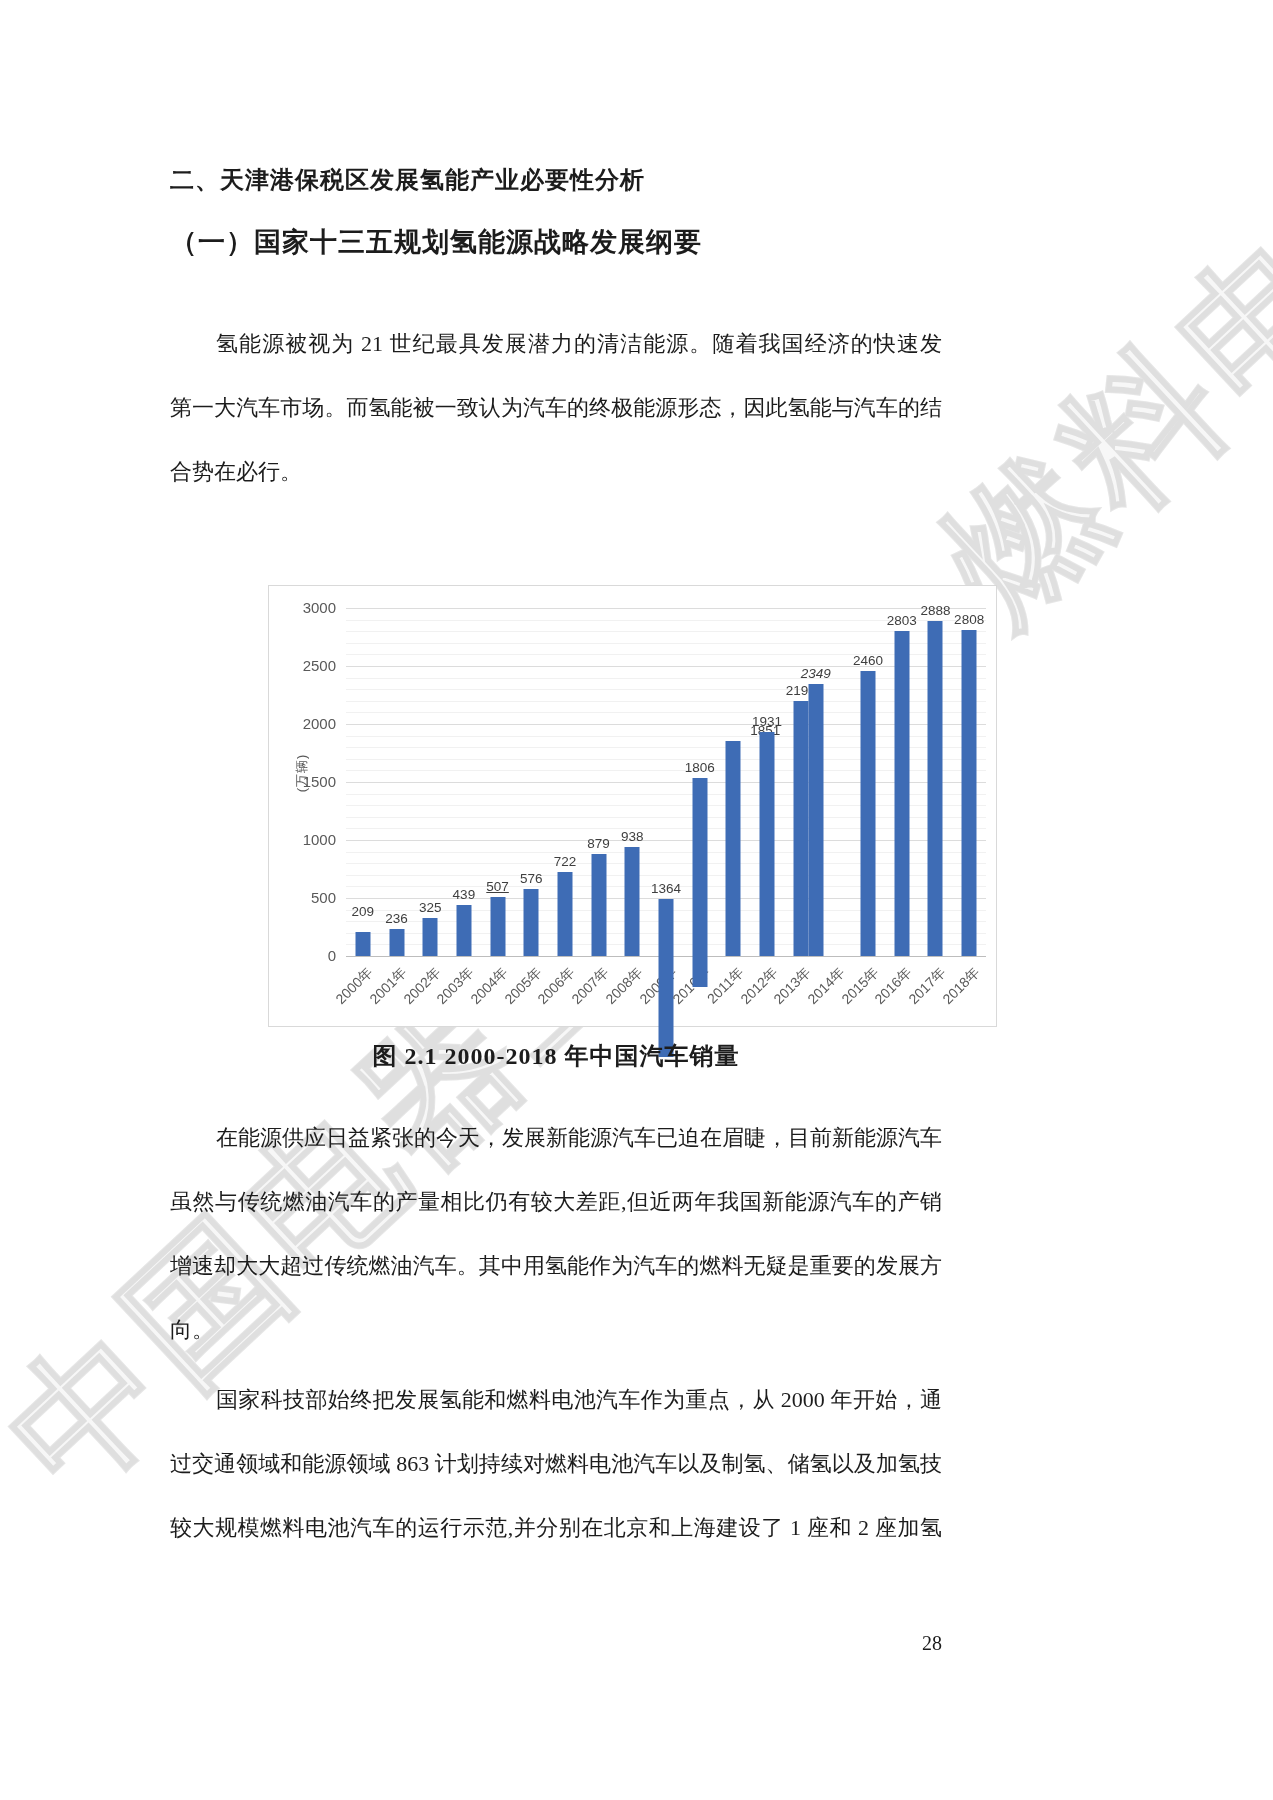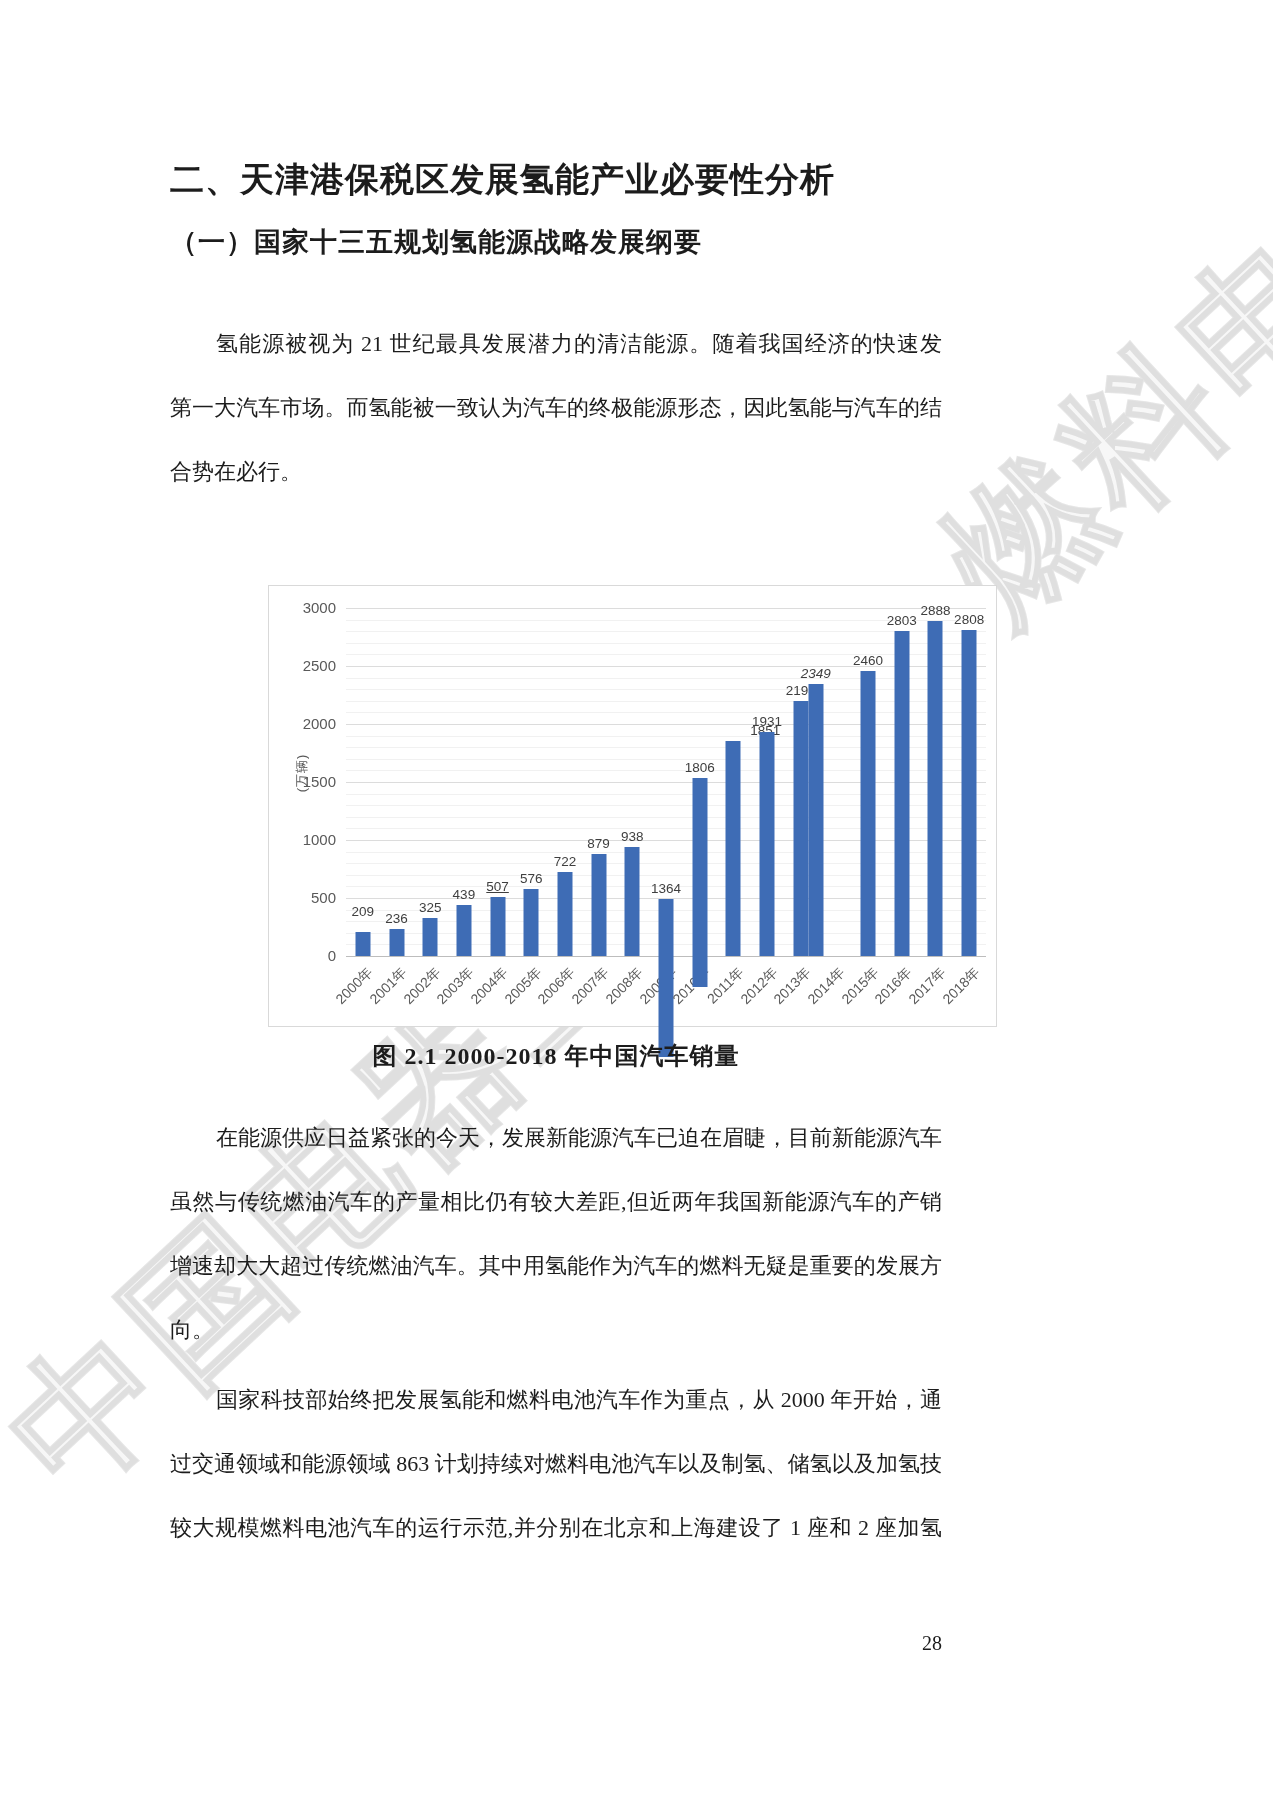--- a/index.html
+++ b/index.html
@@ -12,21 +12,21 @@
   .watermark{
     position:absolute; left:-190px; top:790px; width:1680px;
     transform:rotate(-43deg);
     font-size:150px; font-weight:bold; letter-spacing:10px; white-space:nowrap;
     color:rgba(140,140,140,0.07);
     -webkit-text-stroke:2px rgba(130,130,130,0.20);
     pointer-events:none; text-align:center;
   }
   .title{
     position:absolute; left:170px; top:150px; width:790px; margin:0;
-    font-size:34px; font-weight:bold; letter-spacing:1px; line-height:60px;
+    font-size:24px; font-weight:bold; letter-spacing:1px; line-height:60px;
   }
   .subtitle{
     position:absolute; left:170px; top:216px; width:790px; margin:0;
     font-size:27px; font-weight:bold; letter-spacing:1px; line-height:52px;
   }
   .para{ position:absolute; left:170px; width:772px; font-size:22px; }
   .para .line{ height:64px; line-height:64px; white-space:nowrap; }
   .para .line.just{ white-space:normal; text-align:justify; text-align-last:justify; overflow:hidden; }
   .para .line.indent{ padding-left:46px; }
   

